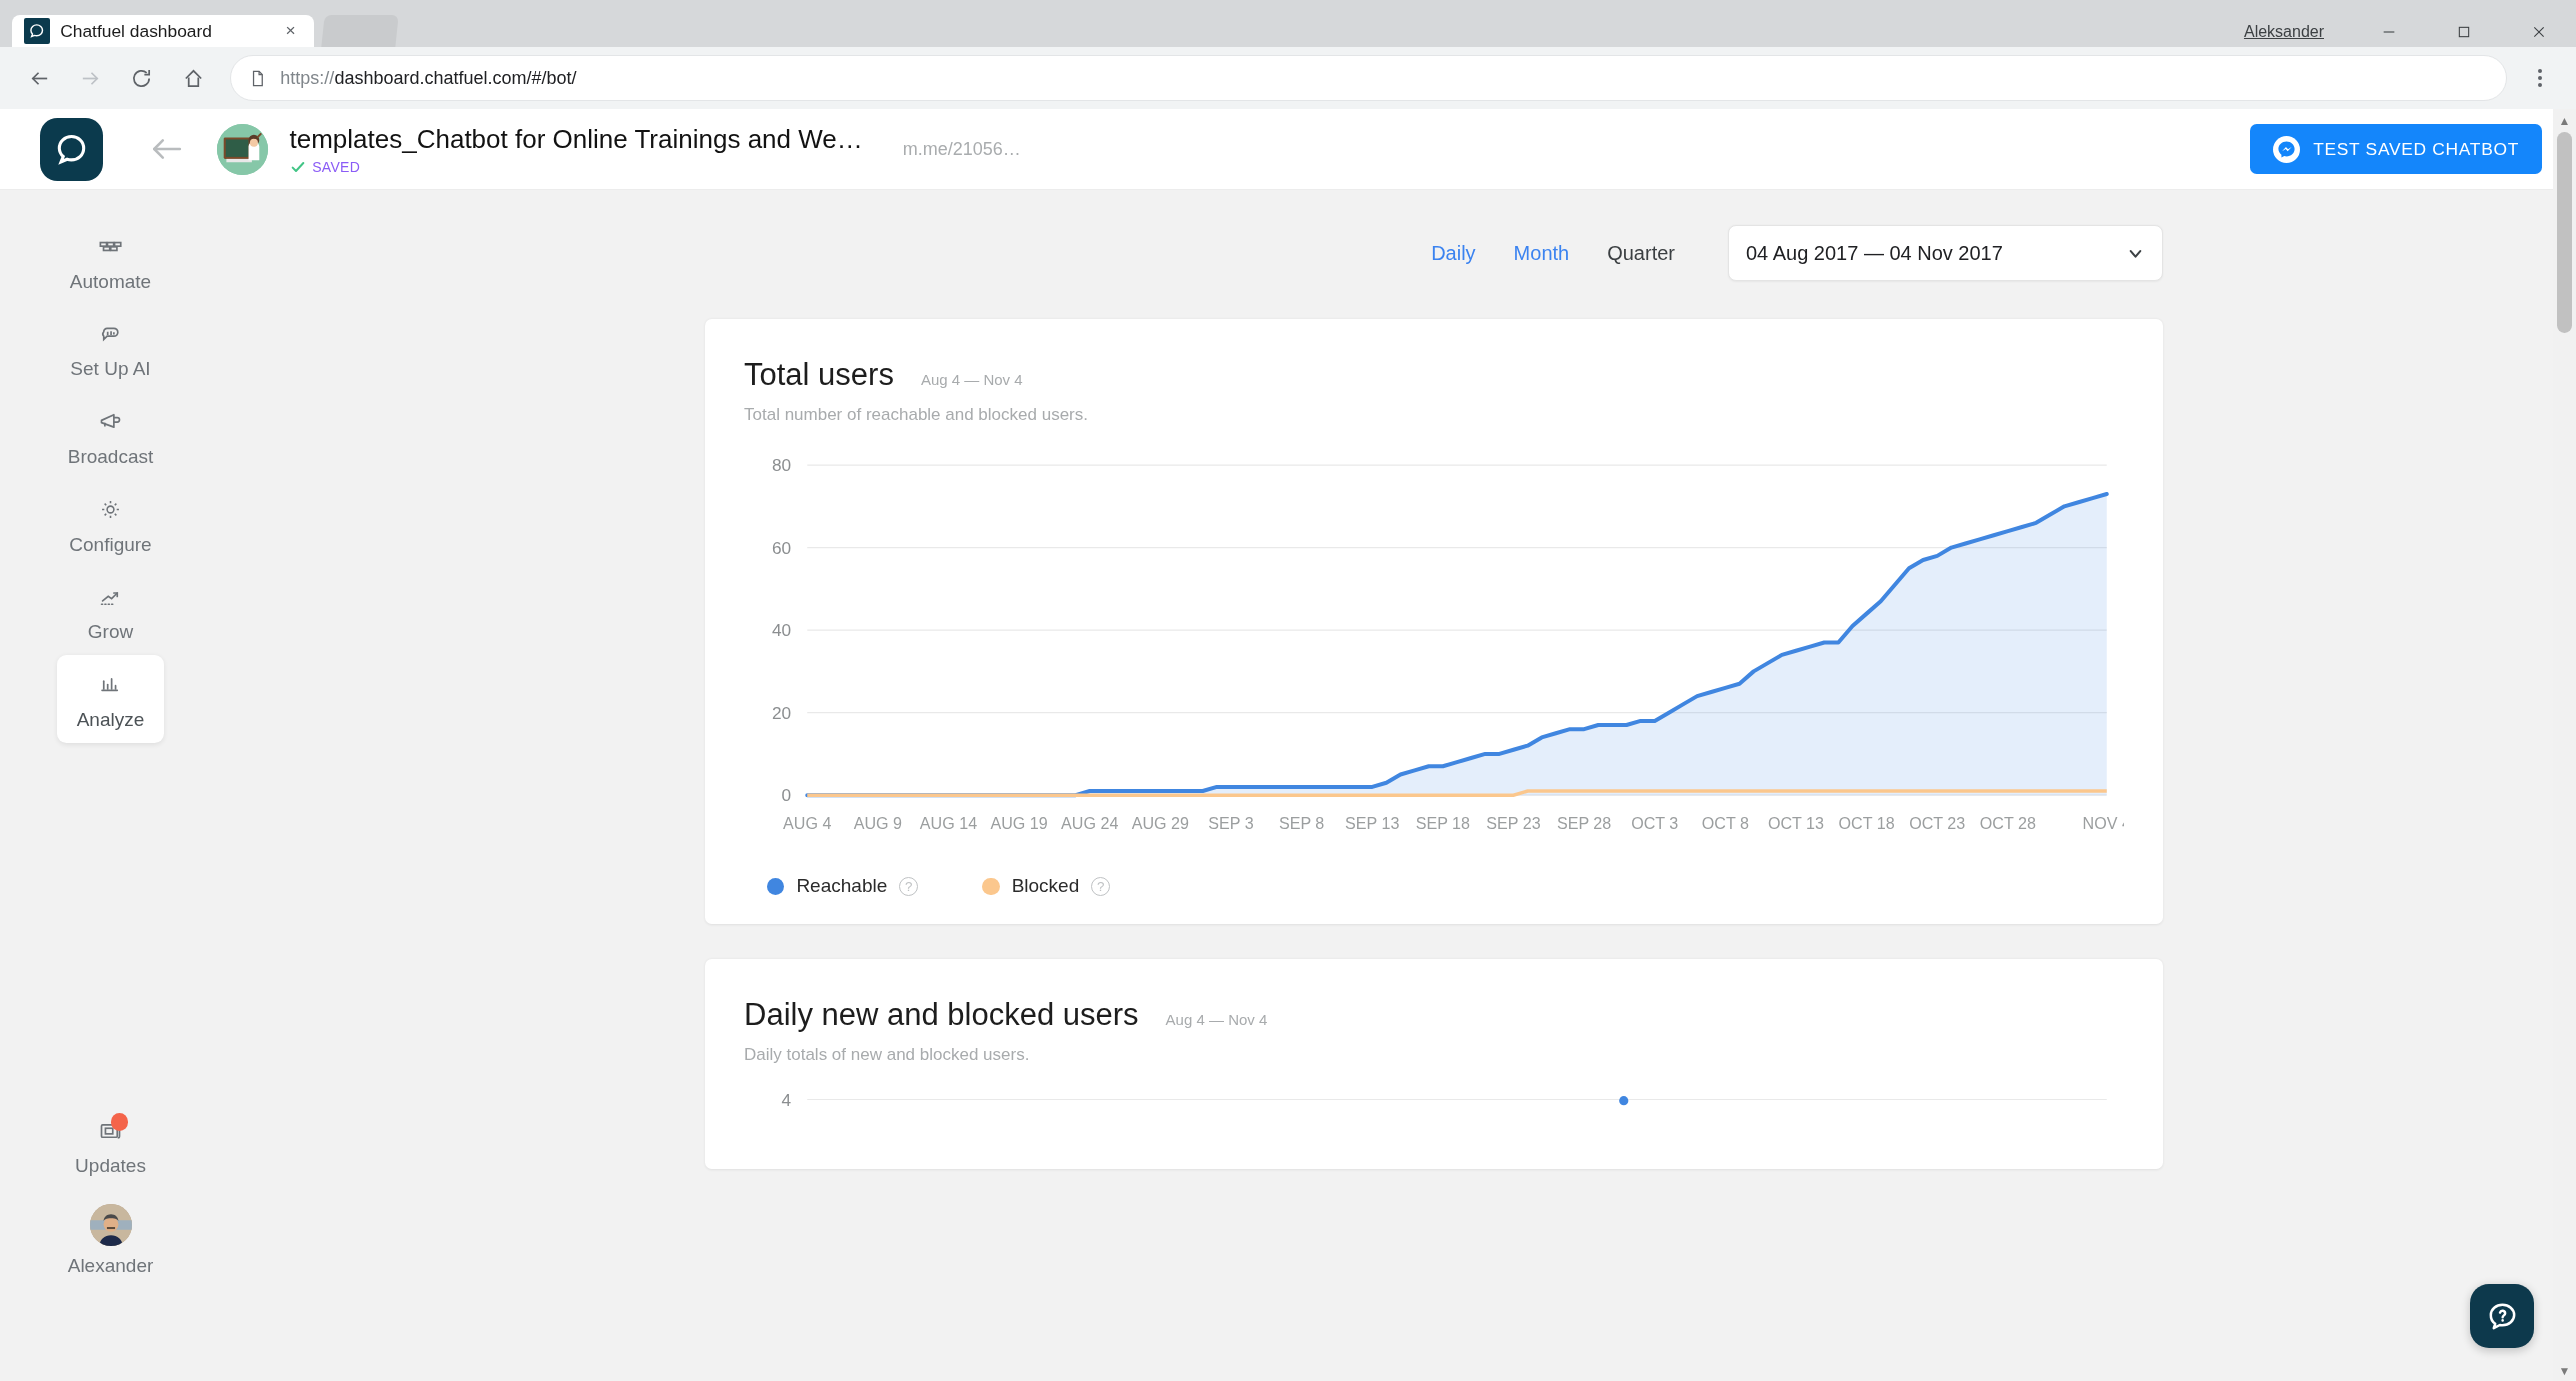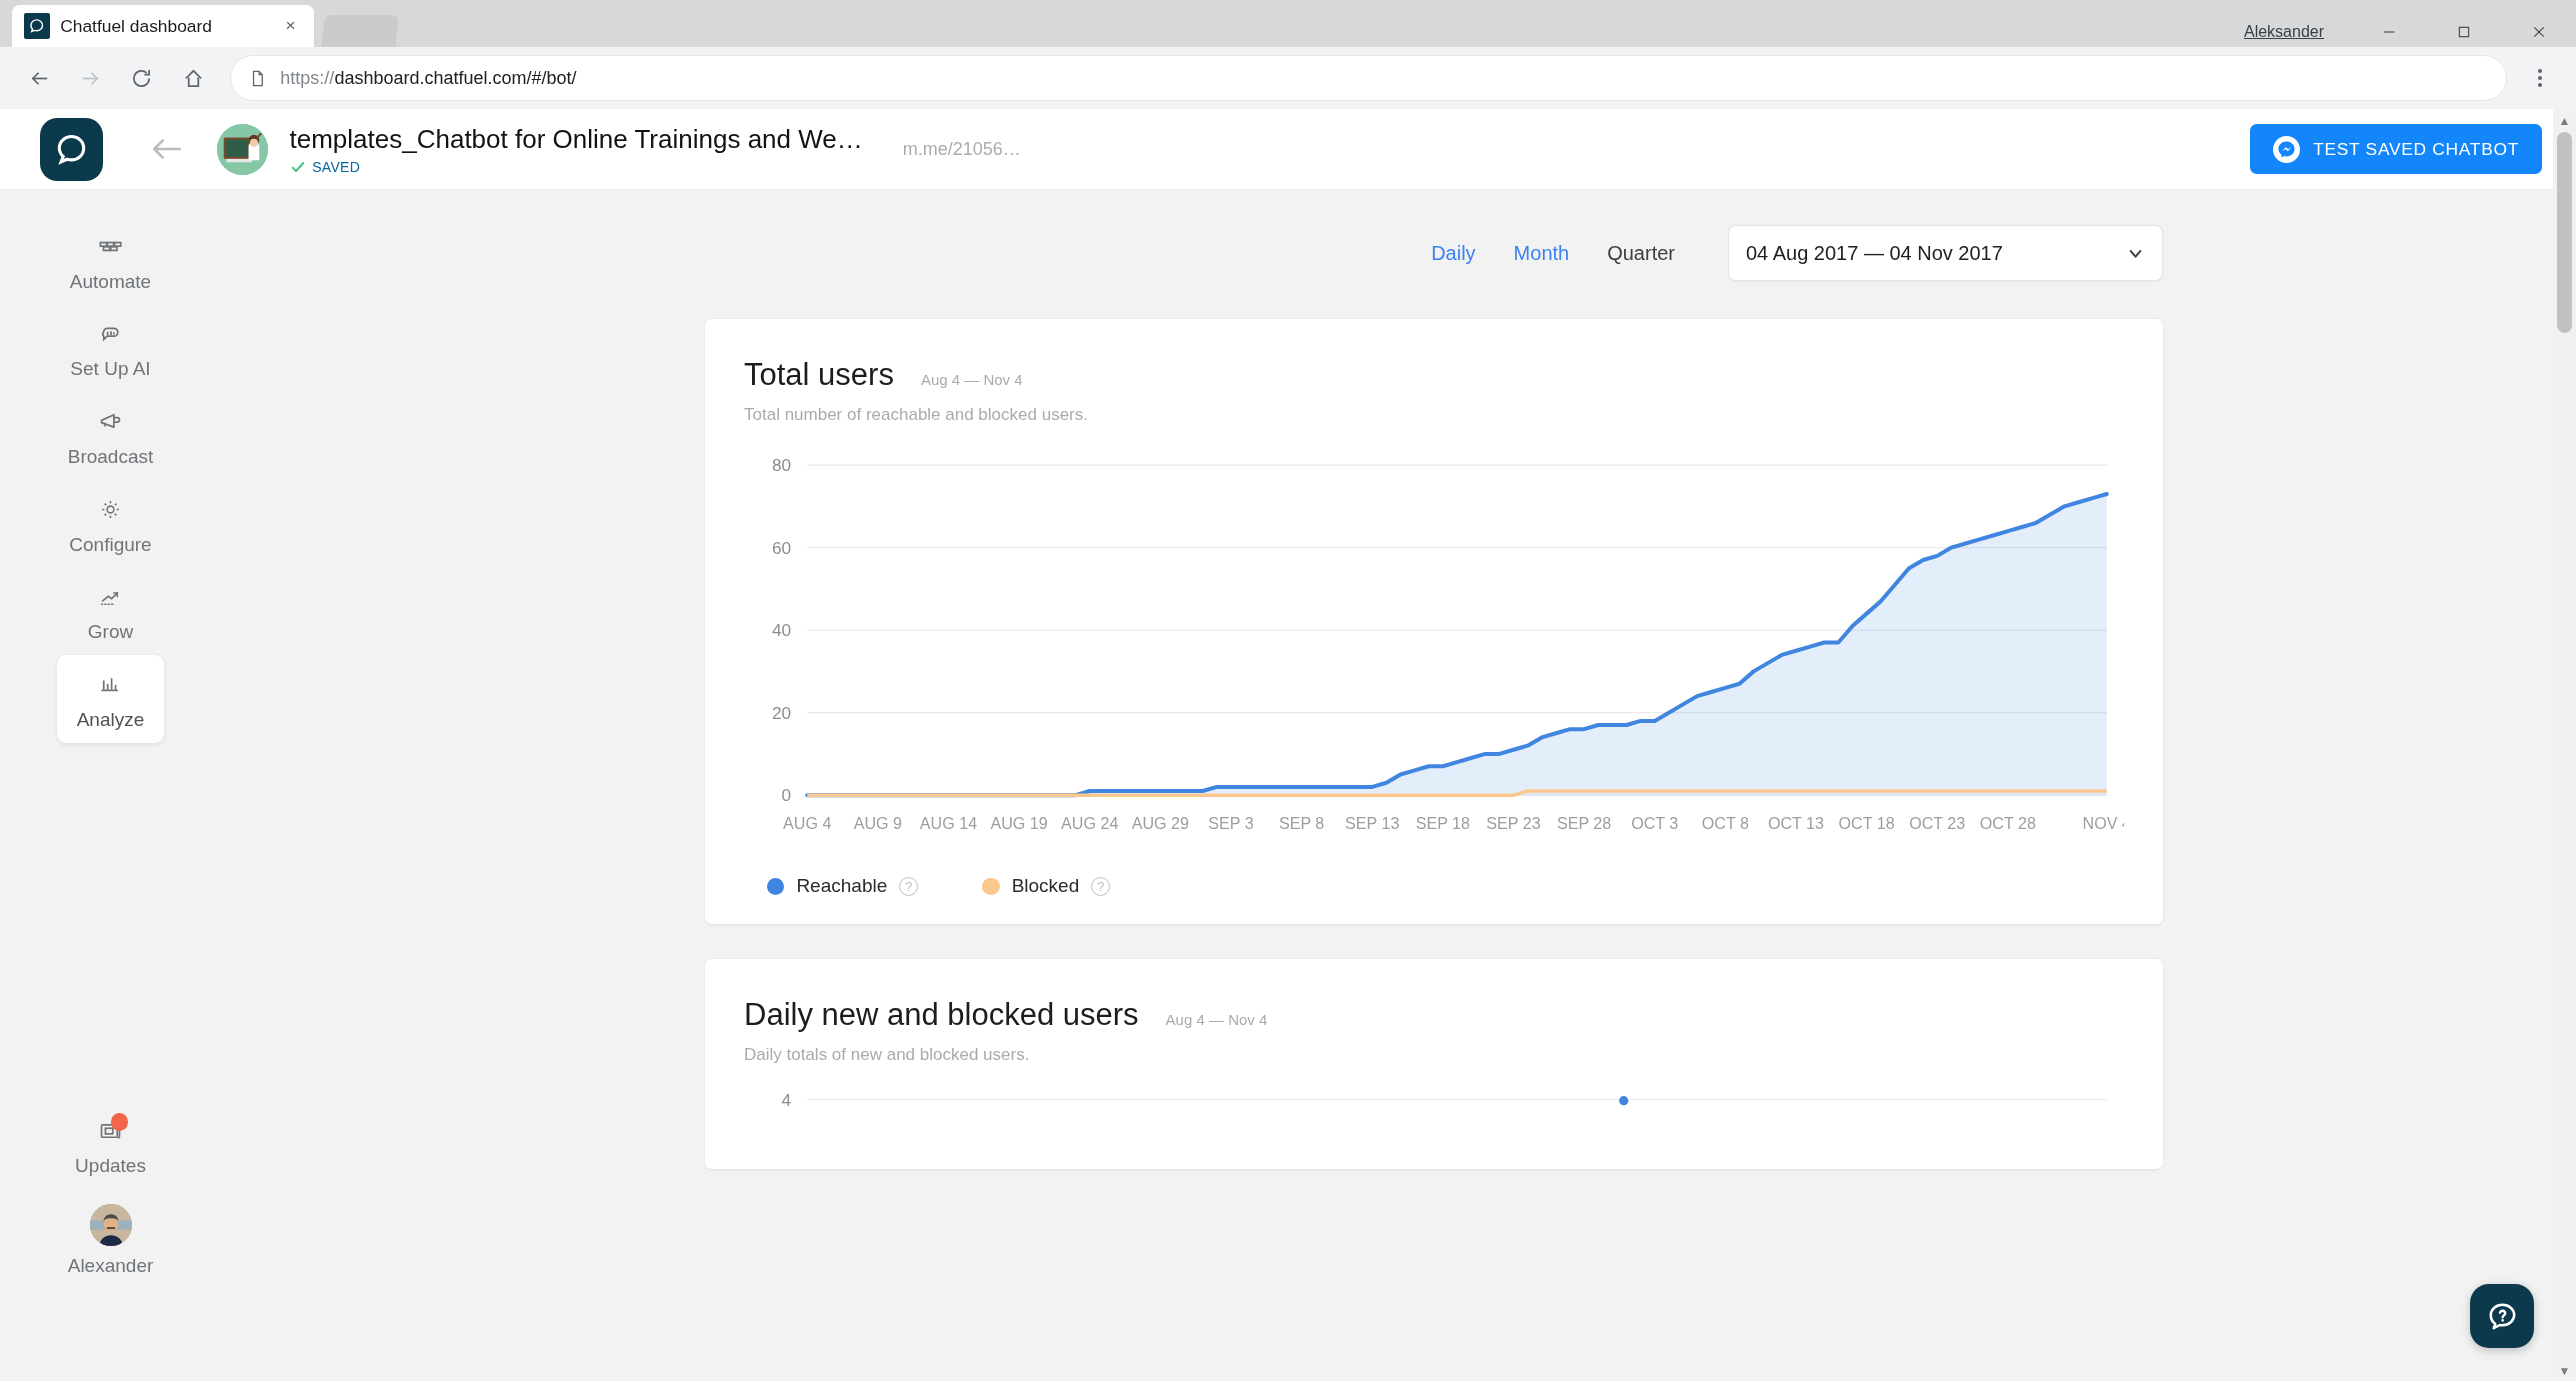--- a/index.html
+++ b/index.html
@@ -10,21 +10,21 @@
     -webkit-font-smoothing: antialiased;
   }
 
   
   .browser-chrome { width: 100%; background: #d6d8da; }
   .tabstrip {
     height: 47px; display: flex; align-items: flex-end;
     padding-left: 12px; background: #d6d8da; position: relative;
   }
   .tab {
-    height: 42px; width: 302px; background: #fff;
+    height: 32px; width: 302px; background: #fff;
     border-radius: 8px 8px 0 0; display: flex; align-items: center;
     padding: 0 12px; gap: 10.7px; position: relative;
   }
   .tab-favicon {
     width: 25.5px; height: 25.5px; background: #0b3a4d; border-radius: 2px;
     display: flex; align-items: center; justify-content: center; flex: none;
   }
   .tab-favicon svg { width: 17.4px; height: 17.4px; }
   .tab-title {
     font-size: 17.4px; color: #1c1c1c; flex: 1;
@@ -98,21 +98,21 @@
   }
   .back-arrow svg { width: 32px; height: 24px; }
   .bot-avatar {
     width: 51px; height: 51px; border-radius: 50%; margin-left: 28px;
     flex: none; overflow: hidden; background: #7fc4a4; position: relative;
   }
   .bot-titleblock { margin-left: 21.5px; display: flex; flex-direction: column; gap: 4px; }
   .bot-title { font-size: 26px; color: #121212; font-weight: 400; white-space: nowrap; }
   .bot-saved { display: flex; align-items: center; gap: 6.7px; }
   .bot-saved svg { width: 16px; height: 16px; color: #42c586; }
-  .bot-saved span { font-size: 14px; color: #0369a1; letter-spacing: 0.3px; }
+  .bot-saved span { font-size: 14px; color: #8b5cf6; letter-spacing: 0.3px; }
   .bot-mme { font-size: 18px; color: #a9acae; margin-left: 40px; white-space: nowrap; align-self: center; }
   .header-spacer { flex: 1; }
   .test-btn {
     height: 50px; background: #1486fb; border-radius: 6.7px; border: none;
     display: flex; align-items: center; gap: 13.4px; padding: 0 23px;
     color: #fff; font-size: 17.4px; letter-spacing: 0.7px;
     font-family: "Liberation Sans", sans-serif; cursor: pointer; flex: none;
   }
   .test-btn .msgr { width: 27px; height: 27px; flex: none; }
 

